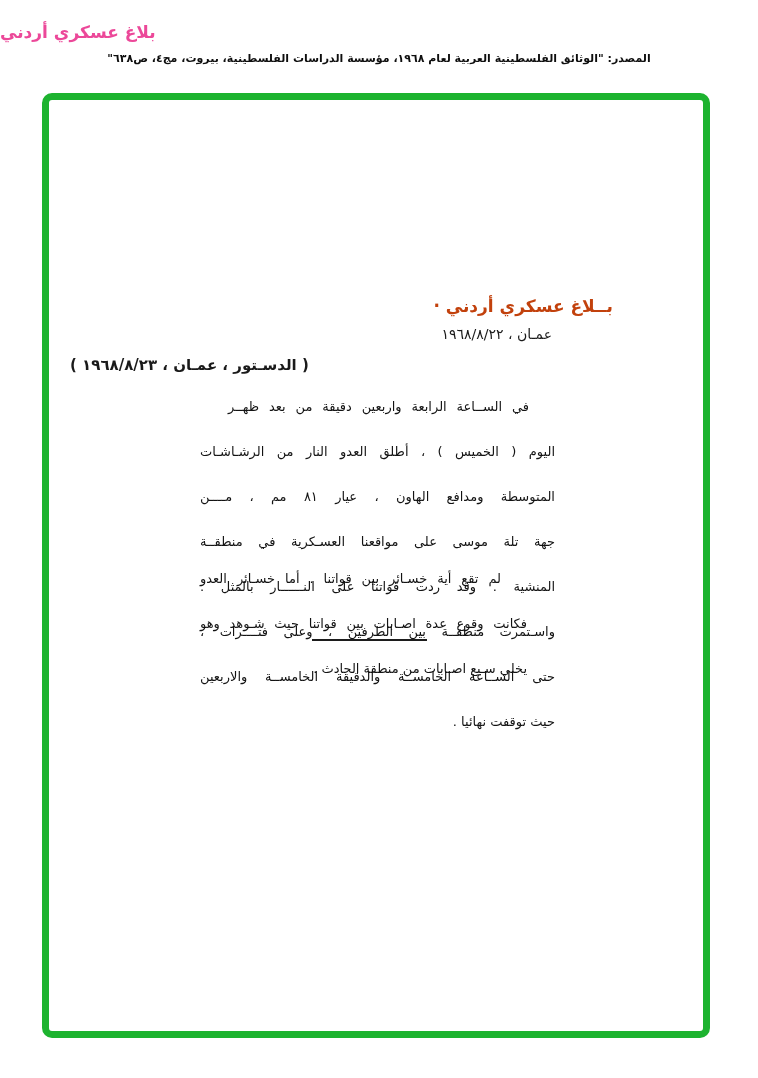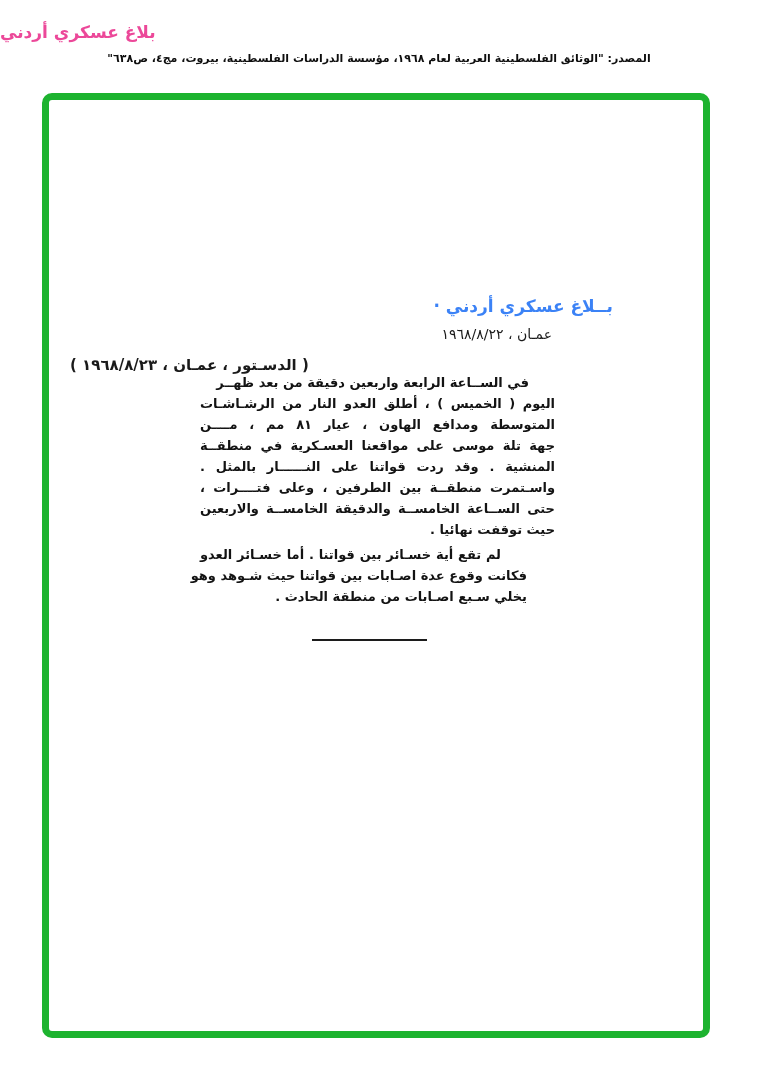--- a/index.html
+++ b/index.html
@@ -50,21 +50,21 @@
     background: #ffffff;
   }
   .doc-title {
     position: absolute;
     top: 196px;
     right: 90px;
     direction: rtl;
     font-size: 17px;
     font-weight: 700;
     white-space: nowrap;
-    color: #3b82f6;
+    color: #c2410c;
   }
   .doc-dateline {
     position: absolute;
     top: 226px;
     right: 151px;
     direction: rtl;
     font-size: 14px;
     font-weight: 400;
     white-space: nowrap;
     color: #1a1a1a;
@@ -86,25 +86,26 @@
     width: 355px;
     direction: rtl;
   }
   .para1 { top: 272px; }
   .para2 { top: 444px; }
   .line {
     direction: rtl;
     text-align: justify;
     text-align-last: justify;
     font-size: 13px;
-    font-weight: 700;
+    font-weight: 400;
     line-height: 21px;
     height: 21px;
     white-space: nowrap;
     color: #131313;
+    margin-top: 24px;
   }
   .line.indent-first { padding-right: 26px; }
   .line.short-first  { padding-left: 28px; }
   .line.last-line {
     text-align-last: right;
   }
   .para2 .line { letter-spacing: 0; }
   .para2-offset { padding-right: 28px; box-sizing: border-box; }
   .divider {
     position: absolute;

